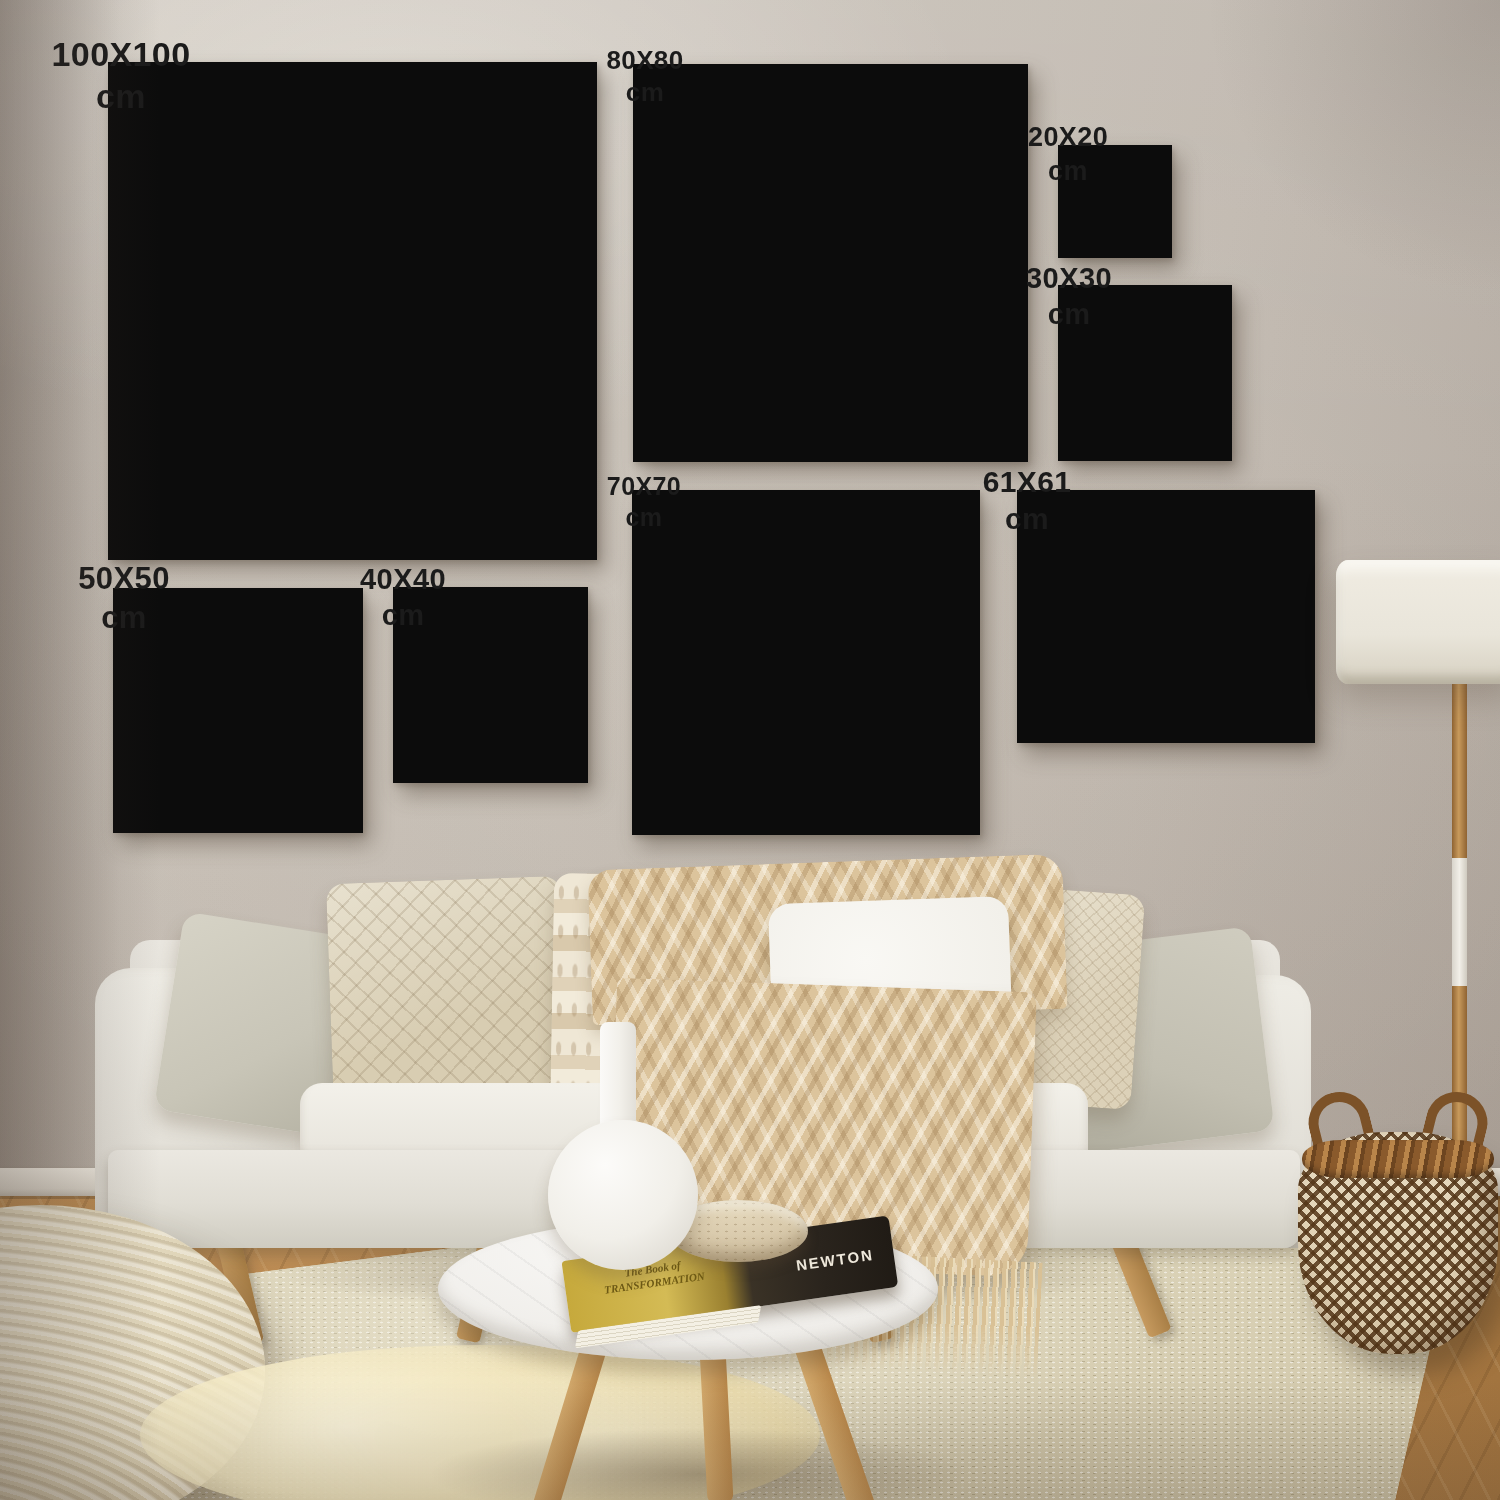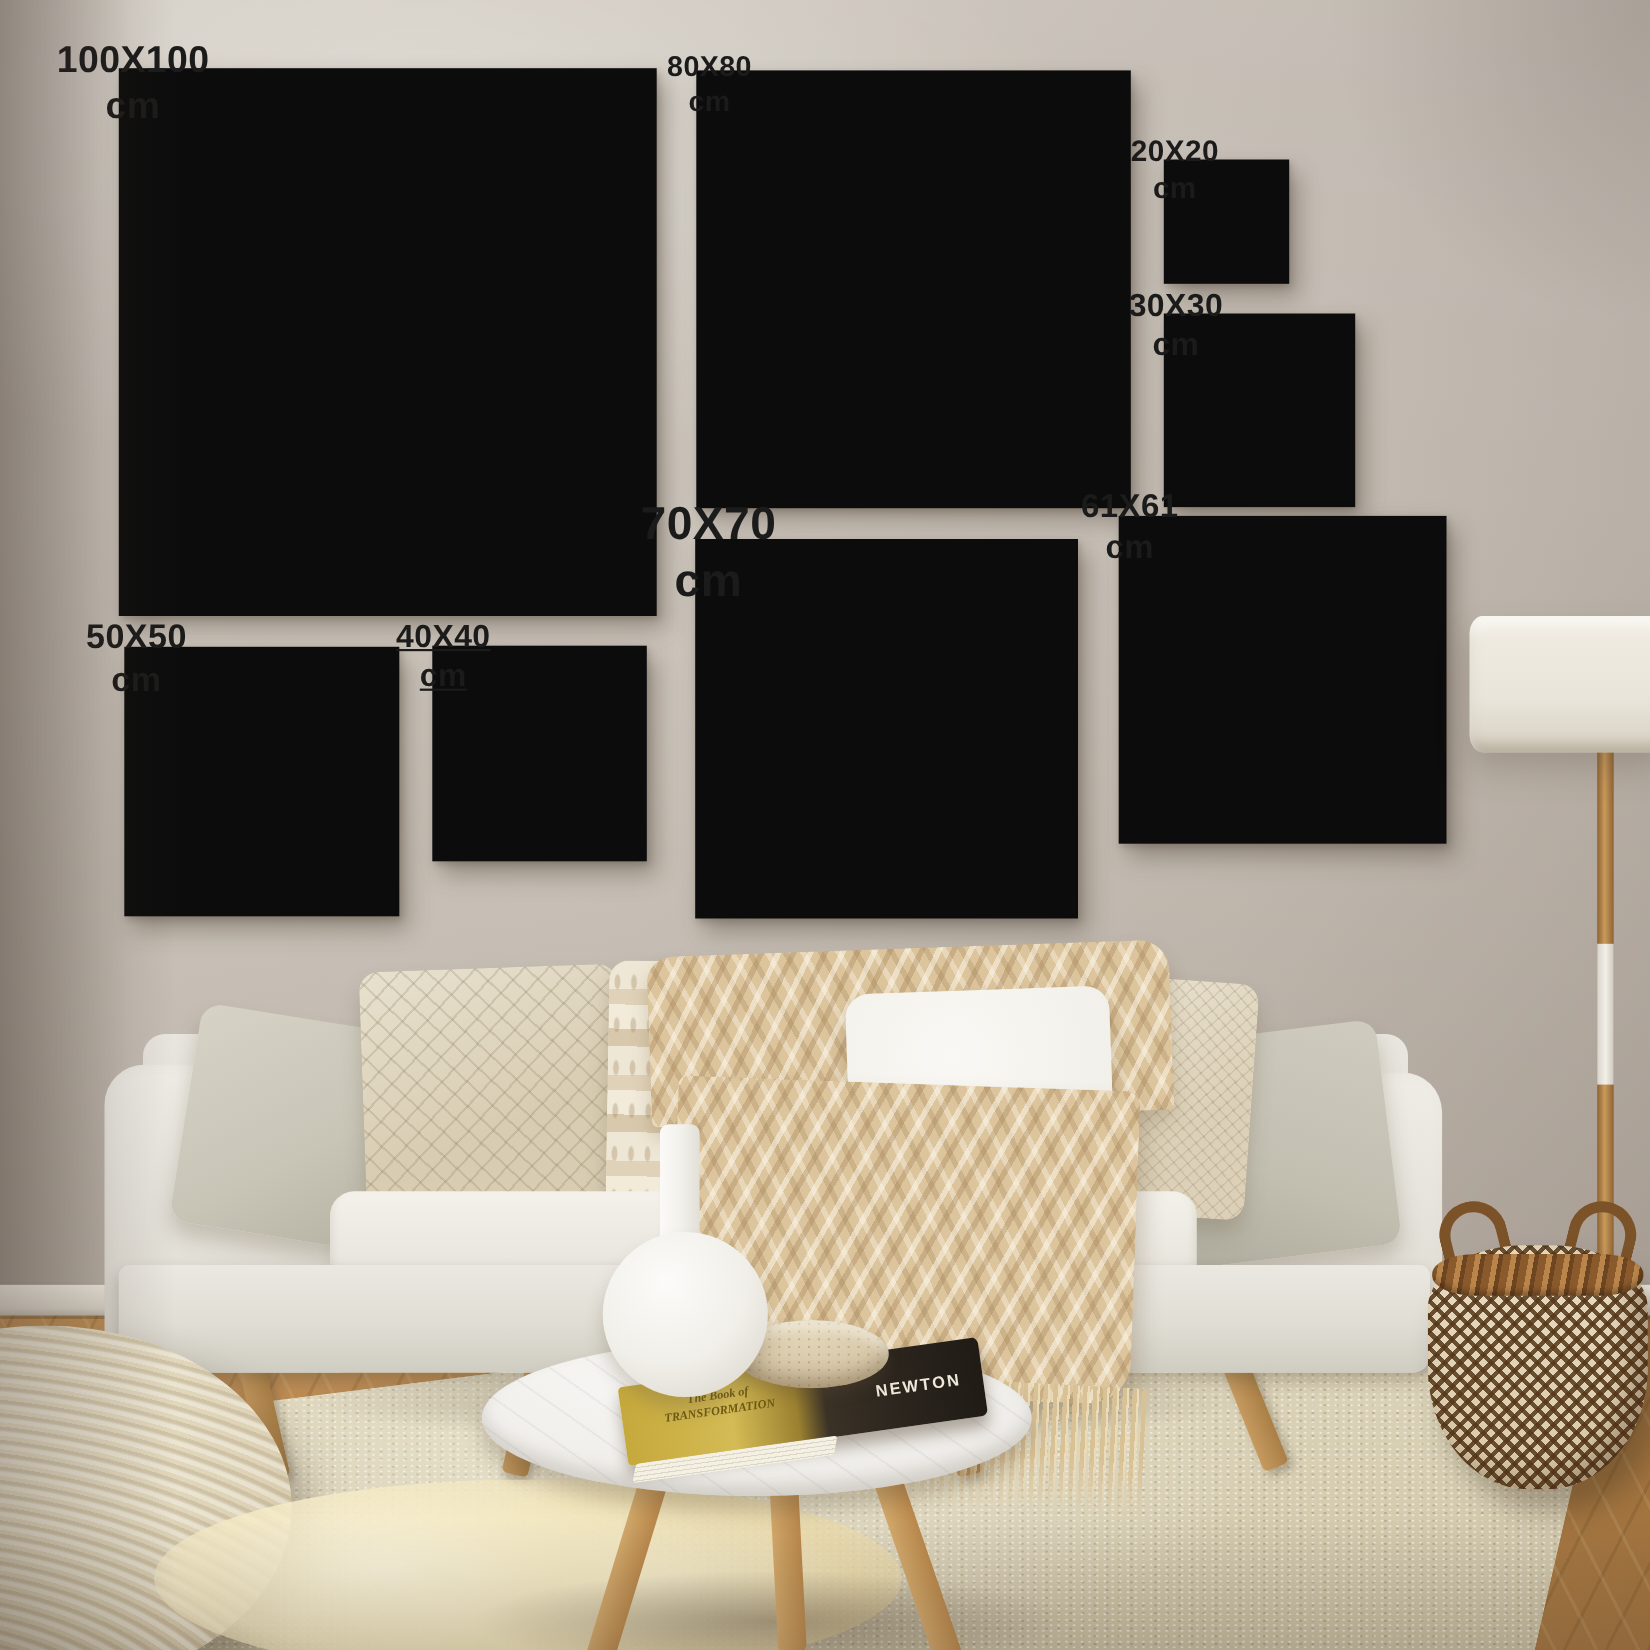--- a/index.html
+++ b/index.html
@@ -24,23 +24,23 @@
          background-image:radial-gradient(120% 120% at 45% 35%, rgba(255,255,252,.55) 0%, rgba(255,255,252,0) 60%),
                           linear-gradient(160deg, rgba(0,0,0,0) 55%, rgba(140,125,95,.12) 100%);
          box-shadow:inset 0 0 0 1px rgba(255,255,255,.35), inset 0 0 18px rgba(140,125,95,.15);}
   .frame .label{position:static;color:var(--label-text,#1b1b1b);font-weight:600;
          letter-spacing:.4px;line-height:1.25;text-align:center;}
   .f100{left:108px;top:62px;width:489px;height:498px;padding:13px;}  .f100 .label{font-size:34px;}
   .f80 {left:633px;top:64px;width:395px;height:398px;padding:12px;}  .f80  .label{font-size:26px;}
   .f20 {left:1058px;top:145px;width:114px;height:113px;padding:10px;}.f20  .label{font-size:27px;max-width:88px;}
   .f30 {left:1058px;top:285px;width:174px;height:176px;padding:11px;}.f30  .label{font-size:29px;max-width:104px;}
   .f50 {left:113px;top:588px;width:250px;height:245px;padding:11px;} .f50  .label{font-size:31px;max-width:128px;}
-  .f40 {left:393px;top:587px;width:195px;height:196px;padding:10px;} .f40  .label{font-size:29px;text-decoration:underline;}
-  .f70 {left:632px;top:490px;width:348px;height:345px;padding:12px;} .f70  .label{font-size:42px;}
-  .f61 {left:1017px;top:469px;width:298px;height:298px;padding:10px;}.f61  .label{font-size:30px;}
+  .f40 {left:393px;top:587px;width:195px;height:196px;padding:10px;} .f40  .label{font-size:29px;}
+  .f70 {left:632px;top:490px;width:348px;height:345px;padding:12px;} .f70  .label{font-size:25px;}
+  .f61 {left:1017px;top:490px;width:298px;height:253px;padding:10px;}.f61  .label{font-size:30px;}
 
   
   .baseboard{left:0;top:1168px;width:1500px;height:30px;
     background:linear-gradient(180deg,#efeae0 0%,#d9d3c8 70%,#b9b2a6 100%);
     box-shadow:0 2px 4px rgba(80,65,50,.35);}
   .floor{left:0;top:1196px;width:1500px;height:304px;
     background:
       linear-gradient(180deg, rgba(0,0,0,.18) 0 3px, rgba(0,0,0,0) 3px),
       repeating-linear-gradient(63deg, rgba(255,235,200,.10) 0 3px, rgba(0,0,0,0) 3px 34px),
       repeating-linear-gradient(-63deg, rgba(60,35,10,.12) 0 3px, rgba(0,0,0,0) 3px 34px),

